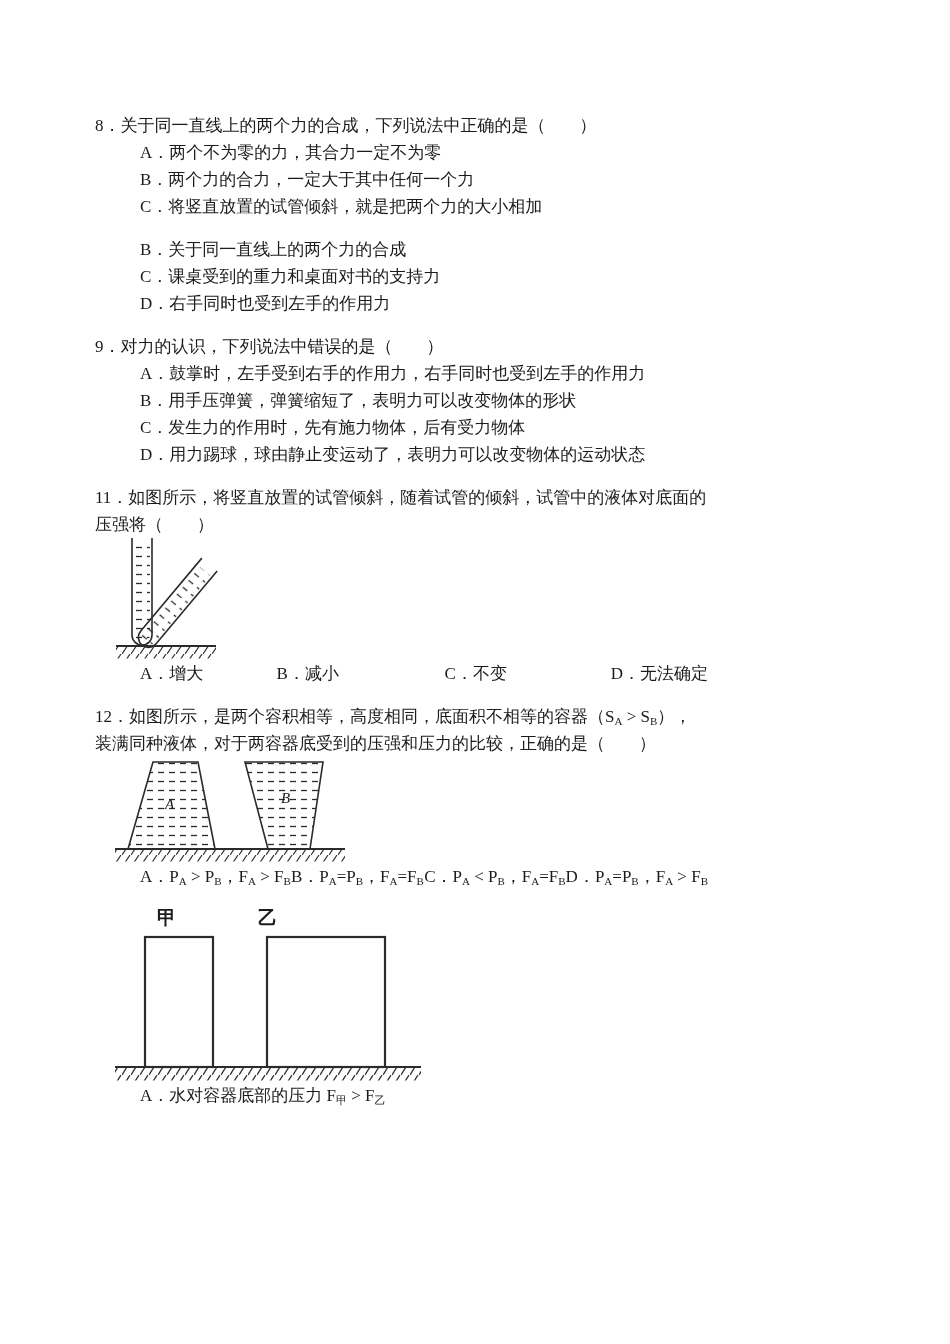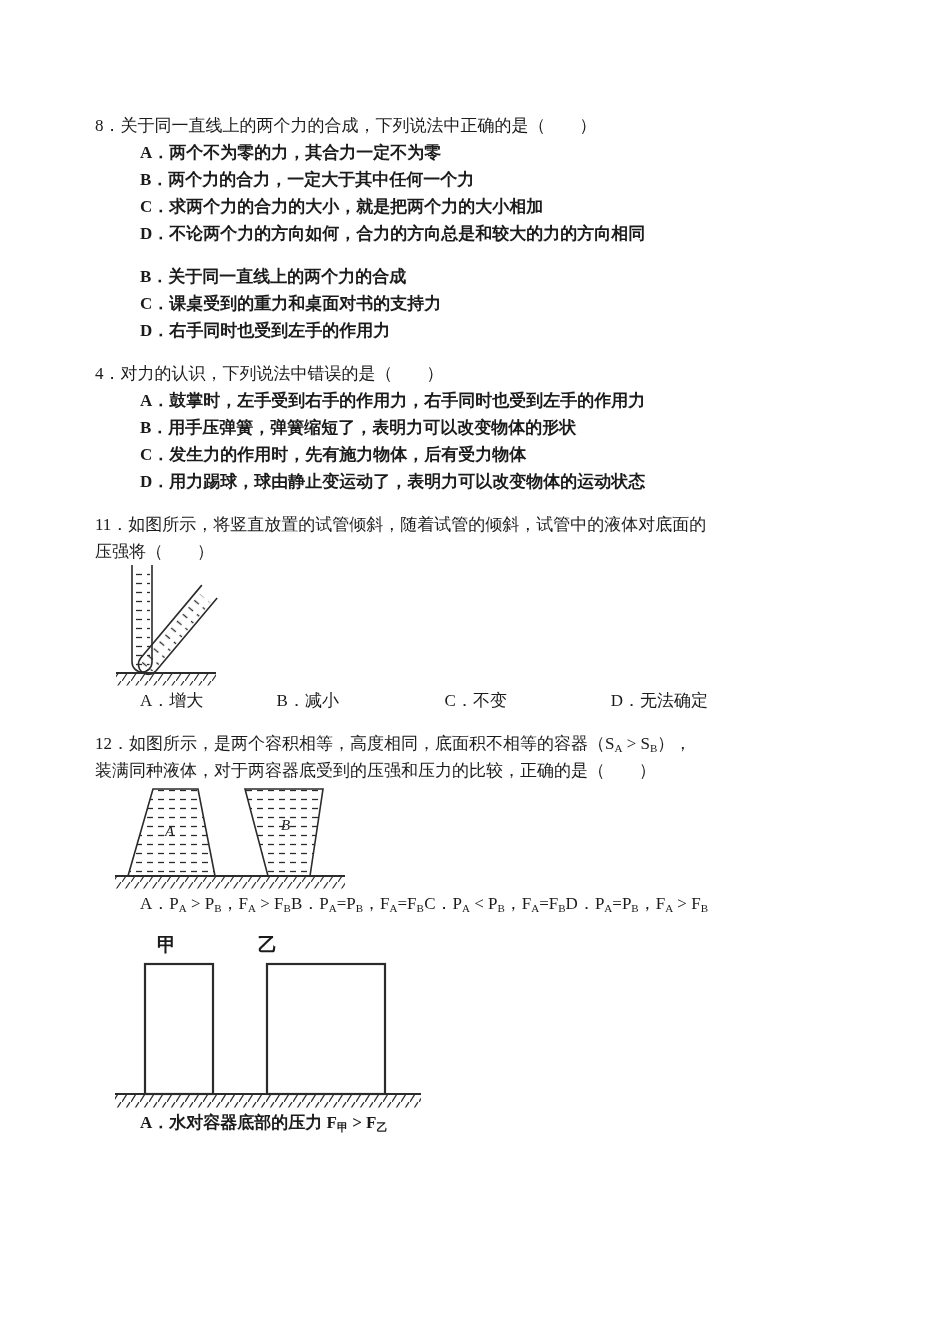--- a/index.html
+++ b/index.html
@@ -10,54 +10,53 @@
     background:#ffffff;
     color:#1b1b1b;
     font-family:"Liberation Serif","DejaVu Serif",serif;
     font-size:17px;
     line-height:27px;
     padding:112px 90px 20px 95px;
     overflow:hidden;
   }
   .q { margin-bottom:16px; }
   .stem { margin:0; }
-  .opts-stacked div { padding-left:45px;font-weight:bold; }
+  .opts-stacked div { padding-left:45px; }
   .opts-row { display:flex; padding-left:45px; }
   .opts-row span { display:inline-block; white-space:nowrap; }
   sub { font-size:11px; line-height:0; vertical-align:-3px; }
   .fig { display:block; }
   .fig11 { margin:-4px 0 0 18px; }
   .fig12 { margin:2px 0 0 18px; }
   .fig13 { margin:2px 0 0 18px; }
 </style>
 </head>
 <body>
 
 <div class="page">
 
   <section class="q">
     <div class="stem">8．关于同一直线上的两个力的合成，下列说法中正确的是（　　）</div>
     <div class="opts-stacked">
       <div>A．两个不为零的力，其合力一定不为零</div>
       <div>B．两个力的合力，一定大于其中任何一个力</div>
-      <div>C．求两个力的合力的大小，就是把两个力的大小相加</div>
-      <div>D．不论两个力的方向如何，合力的方向总是和较大的力的方向相同</div>
+      <div>C．将竖直放置的试管倾斜，就是把两个力的大小相加</div>
     </div>
   </section>
 
   <section class="q">
     <div class="opts-stacked">
       <div>B．关于同一直线上的两个力的合成</div>
       <div>C．课桌受到的重力和桌面对书的支持力</div>
       <div>D．右手同时也受到左手的作用力</div>
     </div>
   </section>
 
   <section class="q">
-    <div class="stem">4．对力的认识，下列说法中错误的是（　　）</div>
+    <div class="stem">9．对力的认识，下列说法中错误的是（　　）</div>
     <div class="opts-stacked">
       <div>A．鼓掌时，左手受到右手的作用力，右手同时也受到左手的作用力</div>
       <div>B．用手压弹簧，弹簧缩短了，表明力可以改变物体的形状</div>
       <div>C．发生力的作用时，先有施力物体，后有受力物体</div>
       <div>D．用力踢球，球由静止变运动了，表明力可以改变物体的运动状态</div>
     </div>
   </section>
 
   <section class="q">
     <div class="stem">11．如图所示，将竖直放置的试管倾斜，随着试管的倾斜，试管中的液体对底面的压强将（　　）</div>

